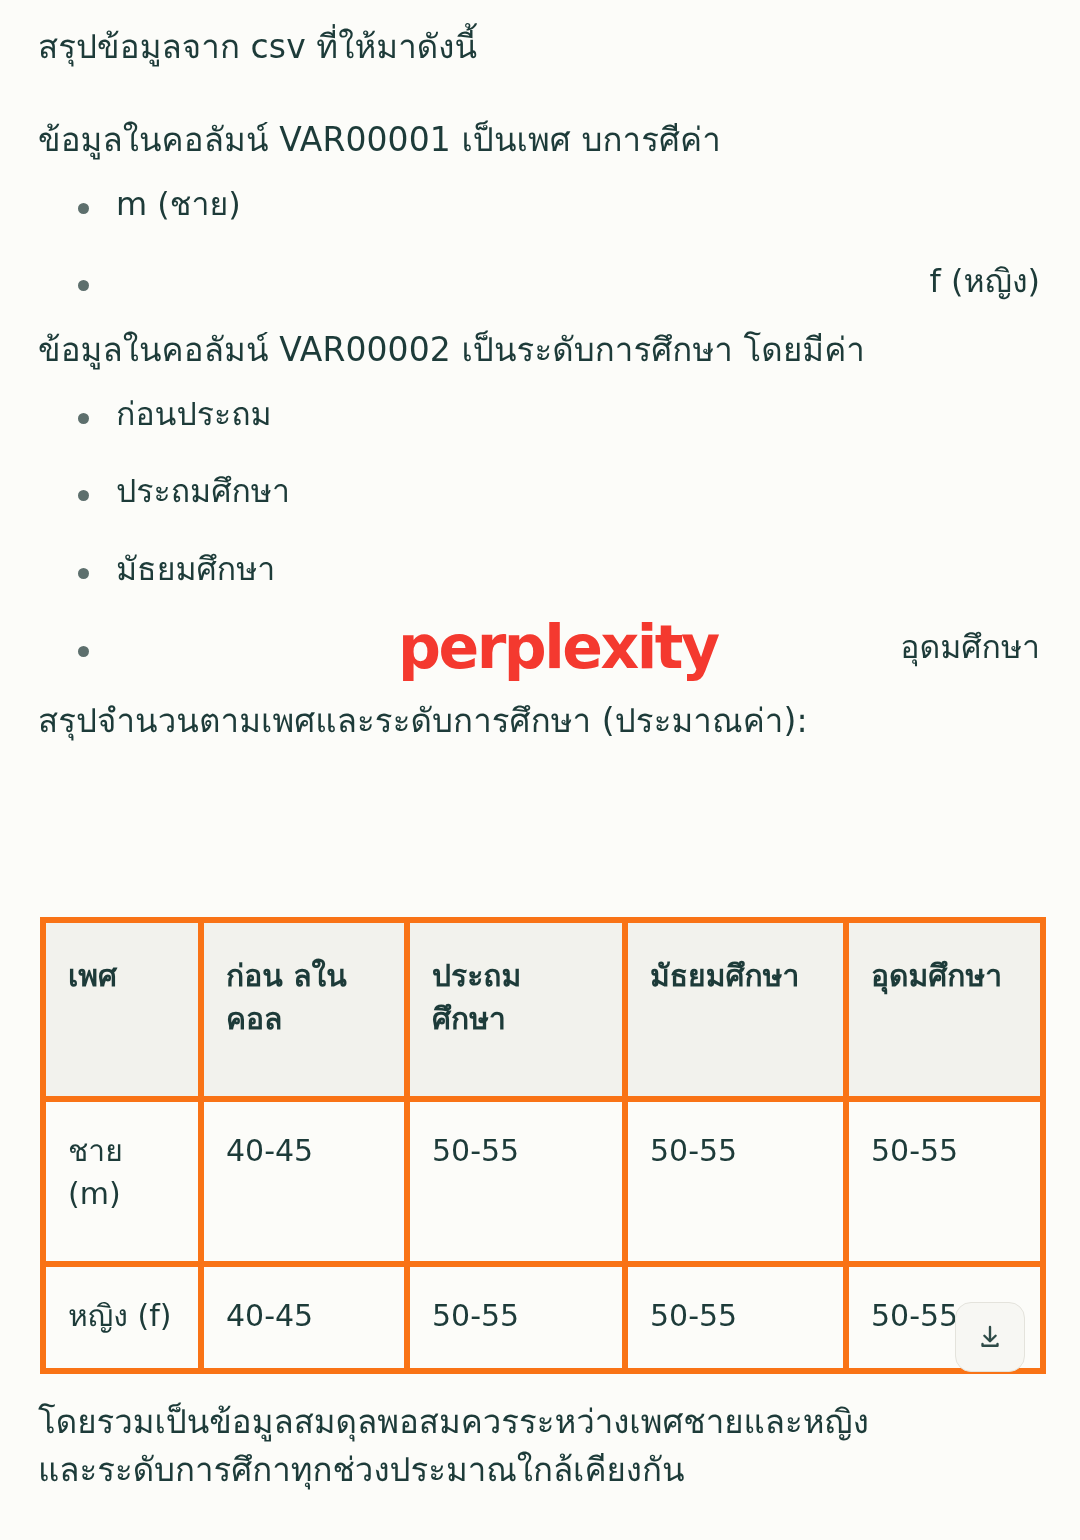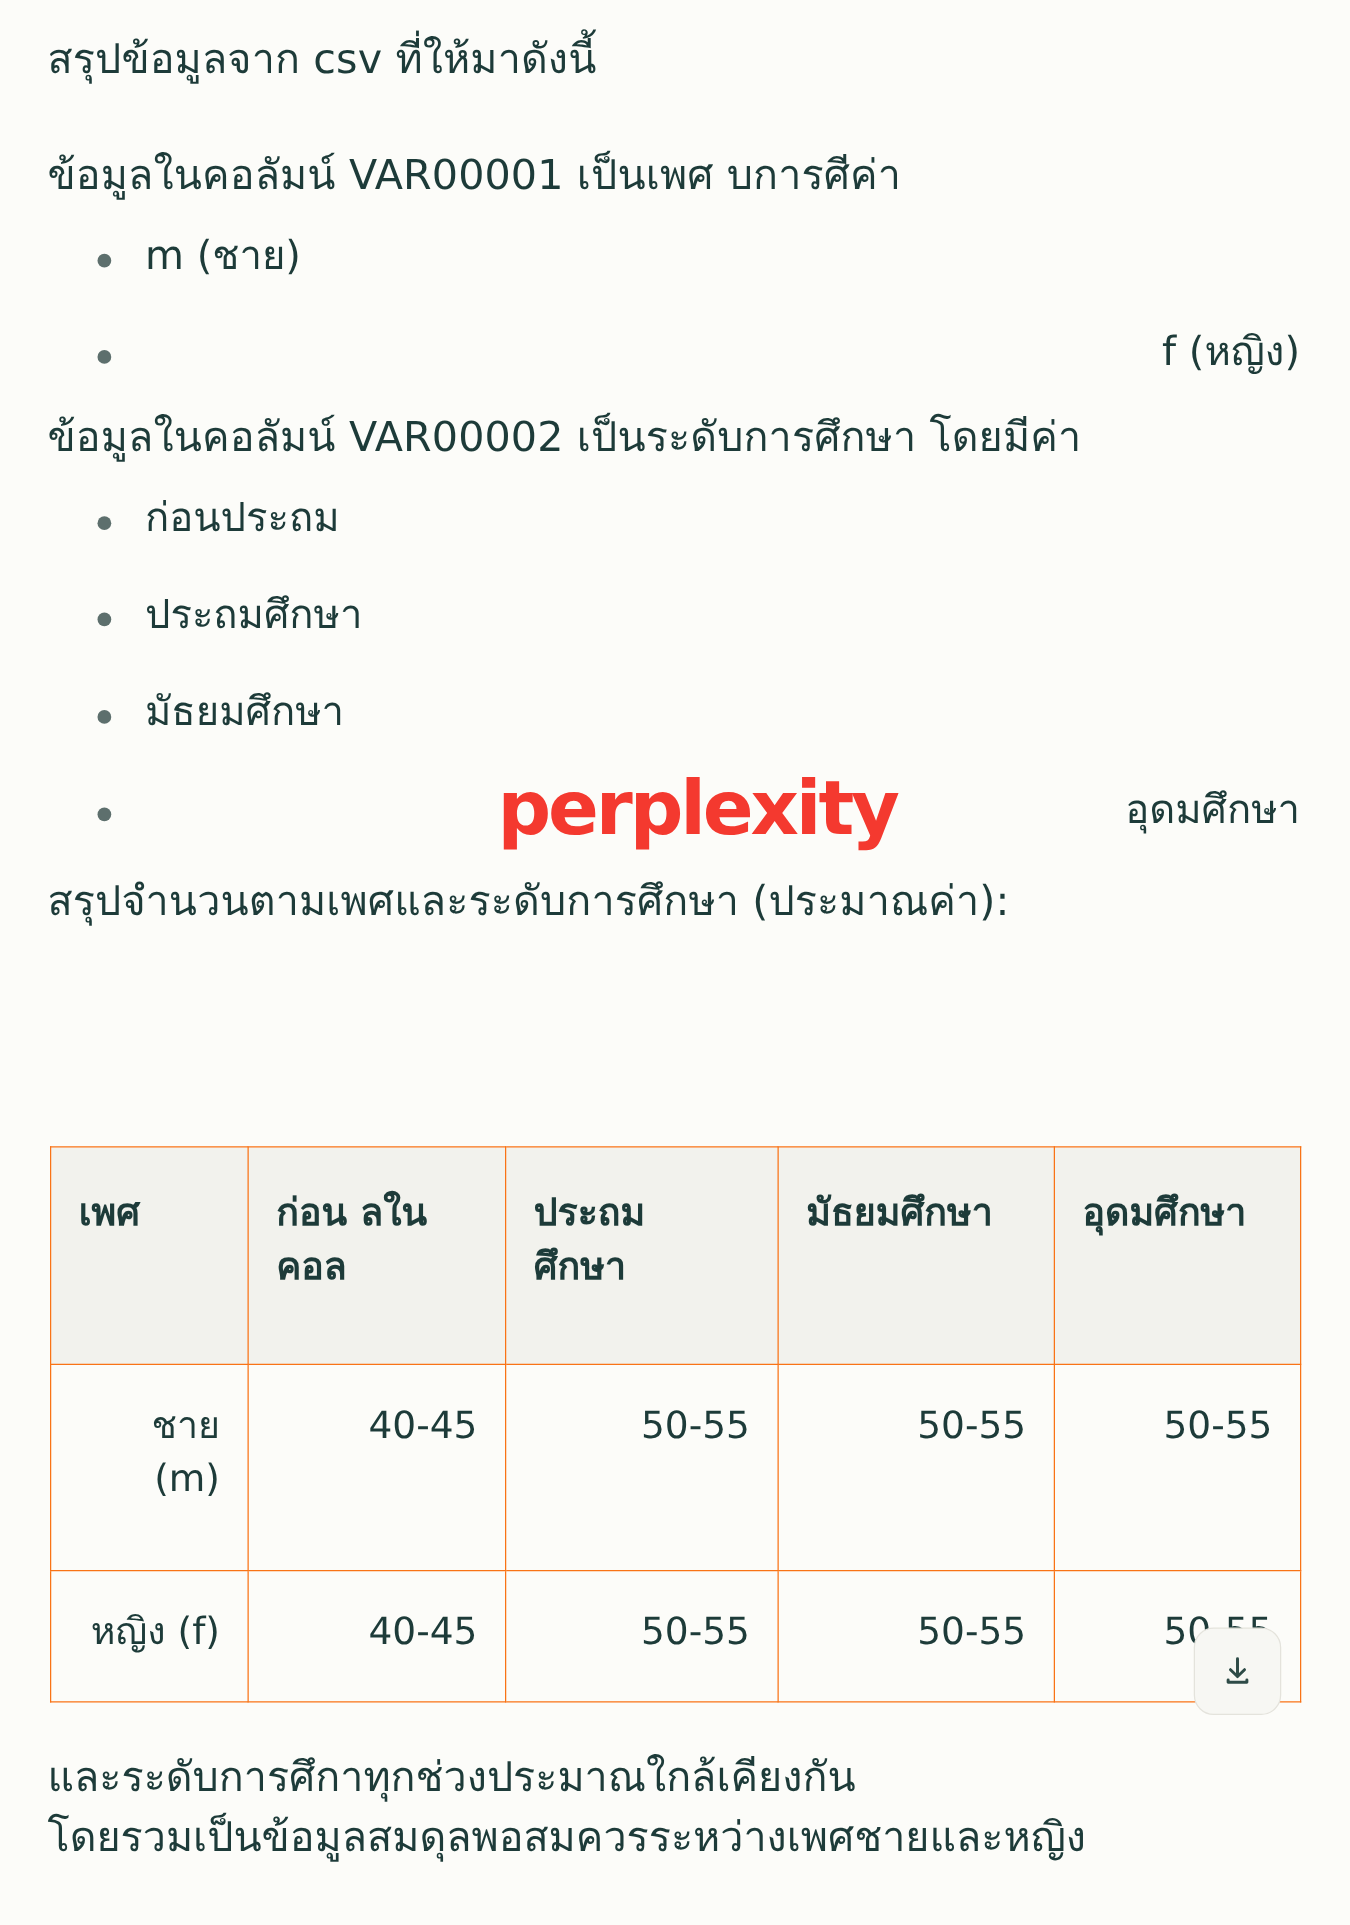--- a/index.html
+++ b/index.html
@@ -93,40 +93,39 @@
 
   table.summary {
     border-collapse: collapse;
     width: 1000px;
     table-layout: fixed;
     background: #FCFCF9;
   }
 
   table.summary th,
   table.summary td {
-    border: 1px solid #f97316;
+    border: 6px solid #f97316;
     text-align: left;
     vertical-align: top;
     font-size: 30px;
     line-height: 1.42;
     color: #1D3B39;
   }
 
   table.summary thead th {
     background: #F2F2ED;
     font-weight: 700;
     padding: 32px 22px 56px 22px;
     height: 160px;
   }
 
   table.summary tbody td {
     background: #FCFCF9;
     font-weight: 400;
     padding: 28px 22px 30px 22px;
-    text-align: right;
   }
 
   table.summary tbody tr.row-m td { height: 165px; }
   table.summary tbody tr.row-f td { height: 105px; }
 
   col.c0 { width: 158px; }
   col.c1 { width: 206px; }
   col.c2 { width: 218px; }
   col.c3 { width: 221px; }
   col.c4 { width: 197px; }
@@ -230,15 +229,15 @@
   <span>
     <svg width="30" height="30" viewBox="0 0 24 24" fill="none" stroke="#2E4B47" stroke-width="1.9" stroke-linecap="round" stroke-linejoin="round">
       <path d="M12 4 L12 15"></path>
       <path d="M7.5 11 L12 15.4 L16.5 11"></path>
       <path d="M6 17.6 L6 19 L18 19 L18 17.6"></path>
     </svg>
   </span>
 </div>
 
 <div class="closing">
+  <p>โดยรวมเป็นข้อมูลสมดุลพอสมควรระหว่างเพศชายและหญิง</p>
   <p>และระดับการศึกาทุกช่วงประมาณใกล้เคียงกัน</p>
-  <p>โดยรวมเป็นข้อมูลสมดุลพอสมควรระหว่างเพศชายและหญิง</p>
 </div>
 
 </body></html>

